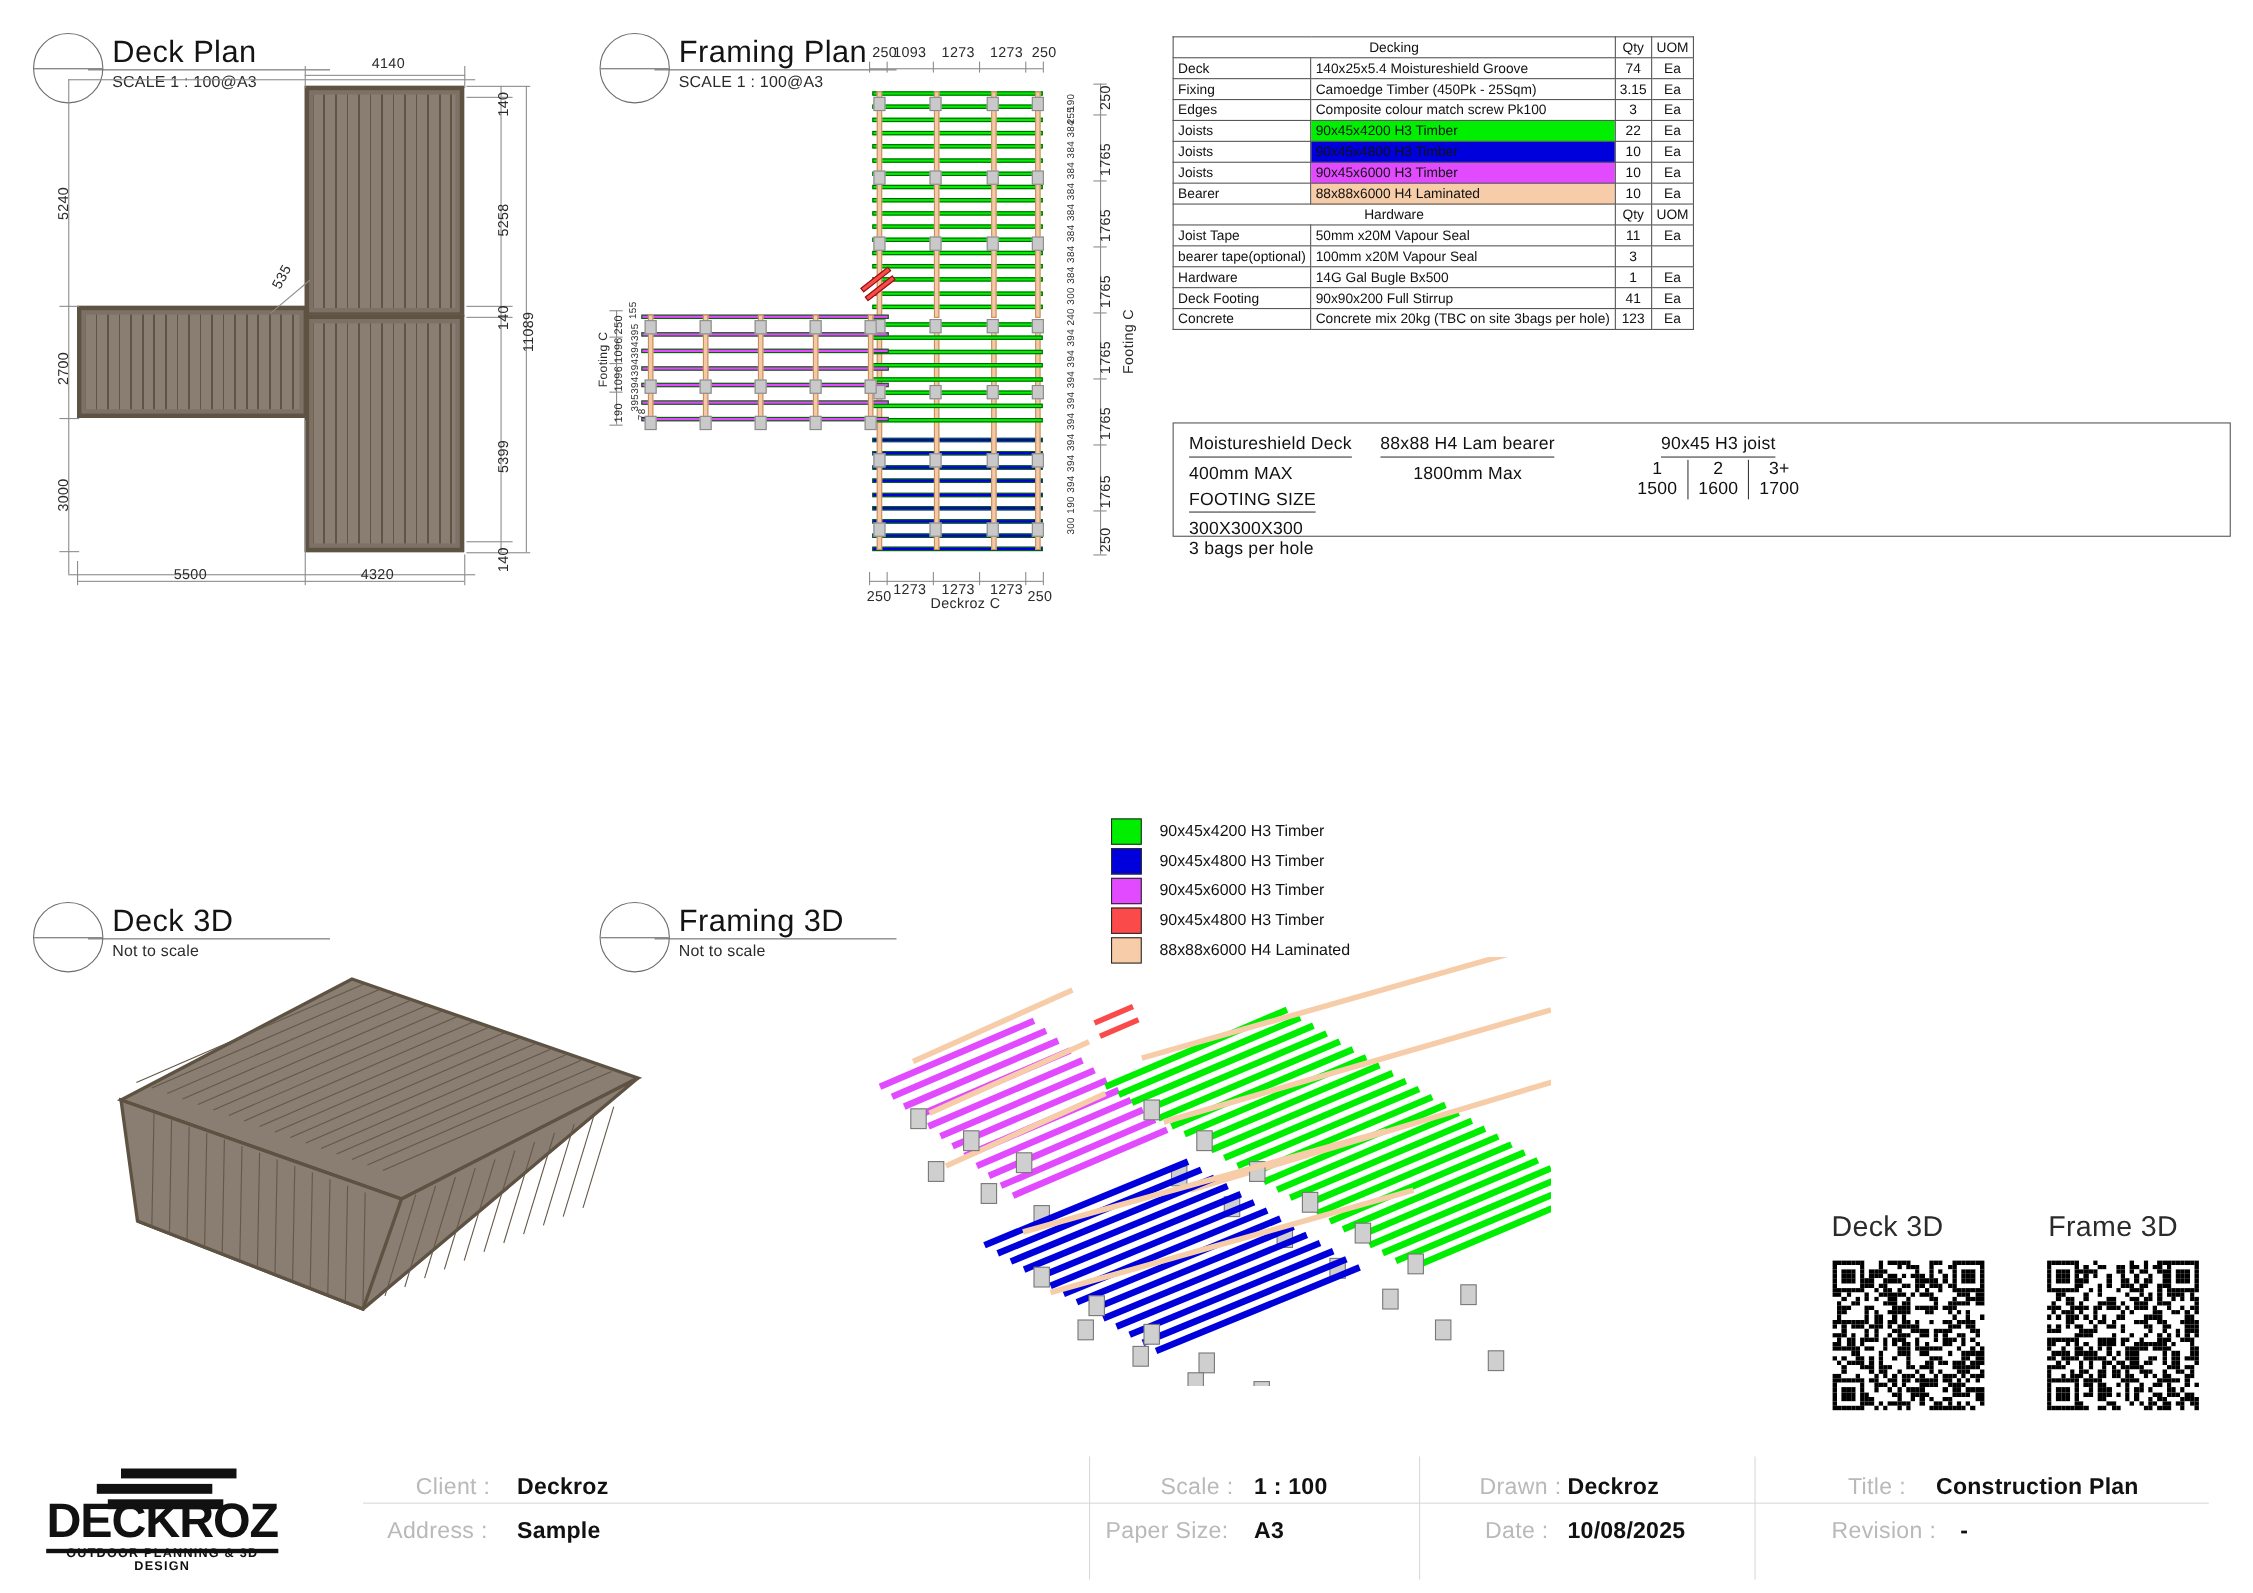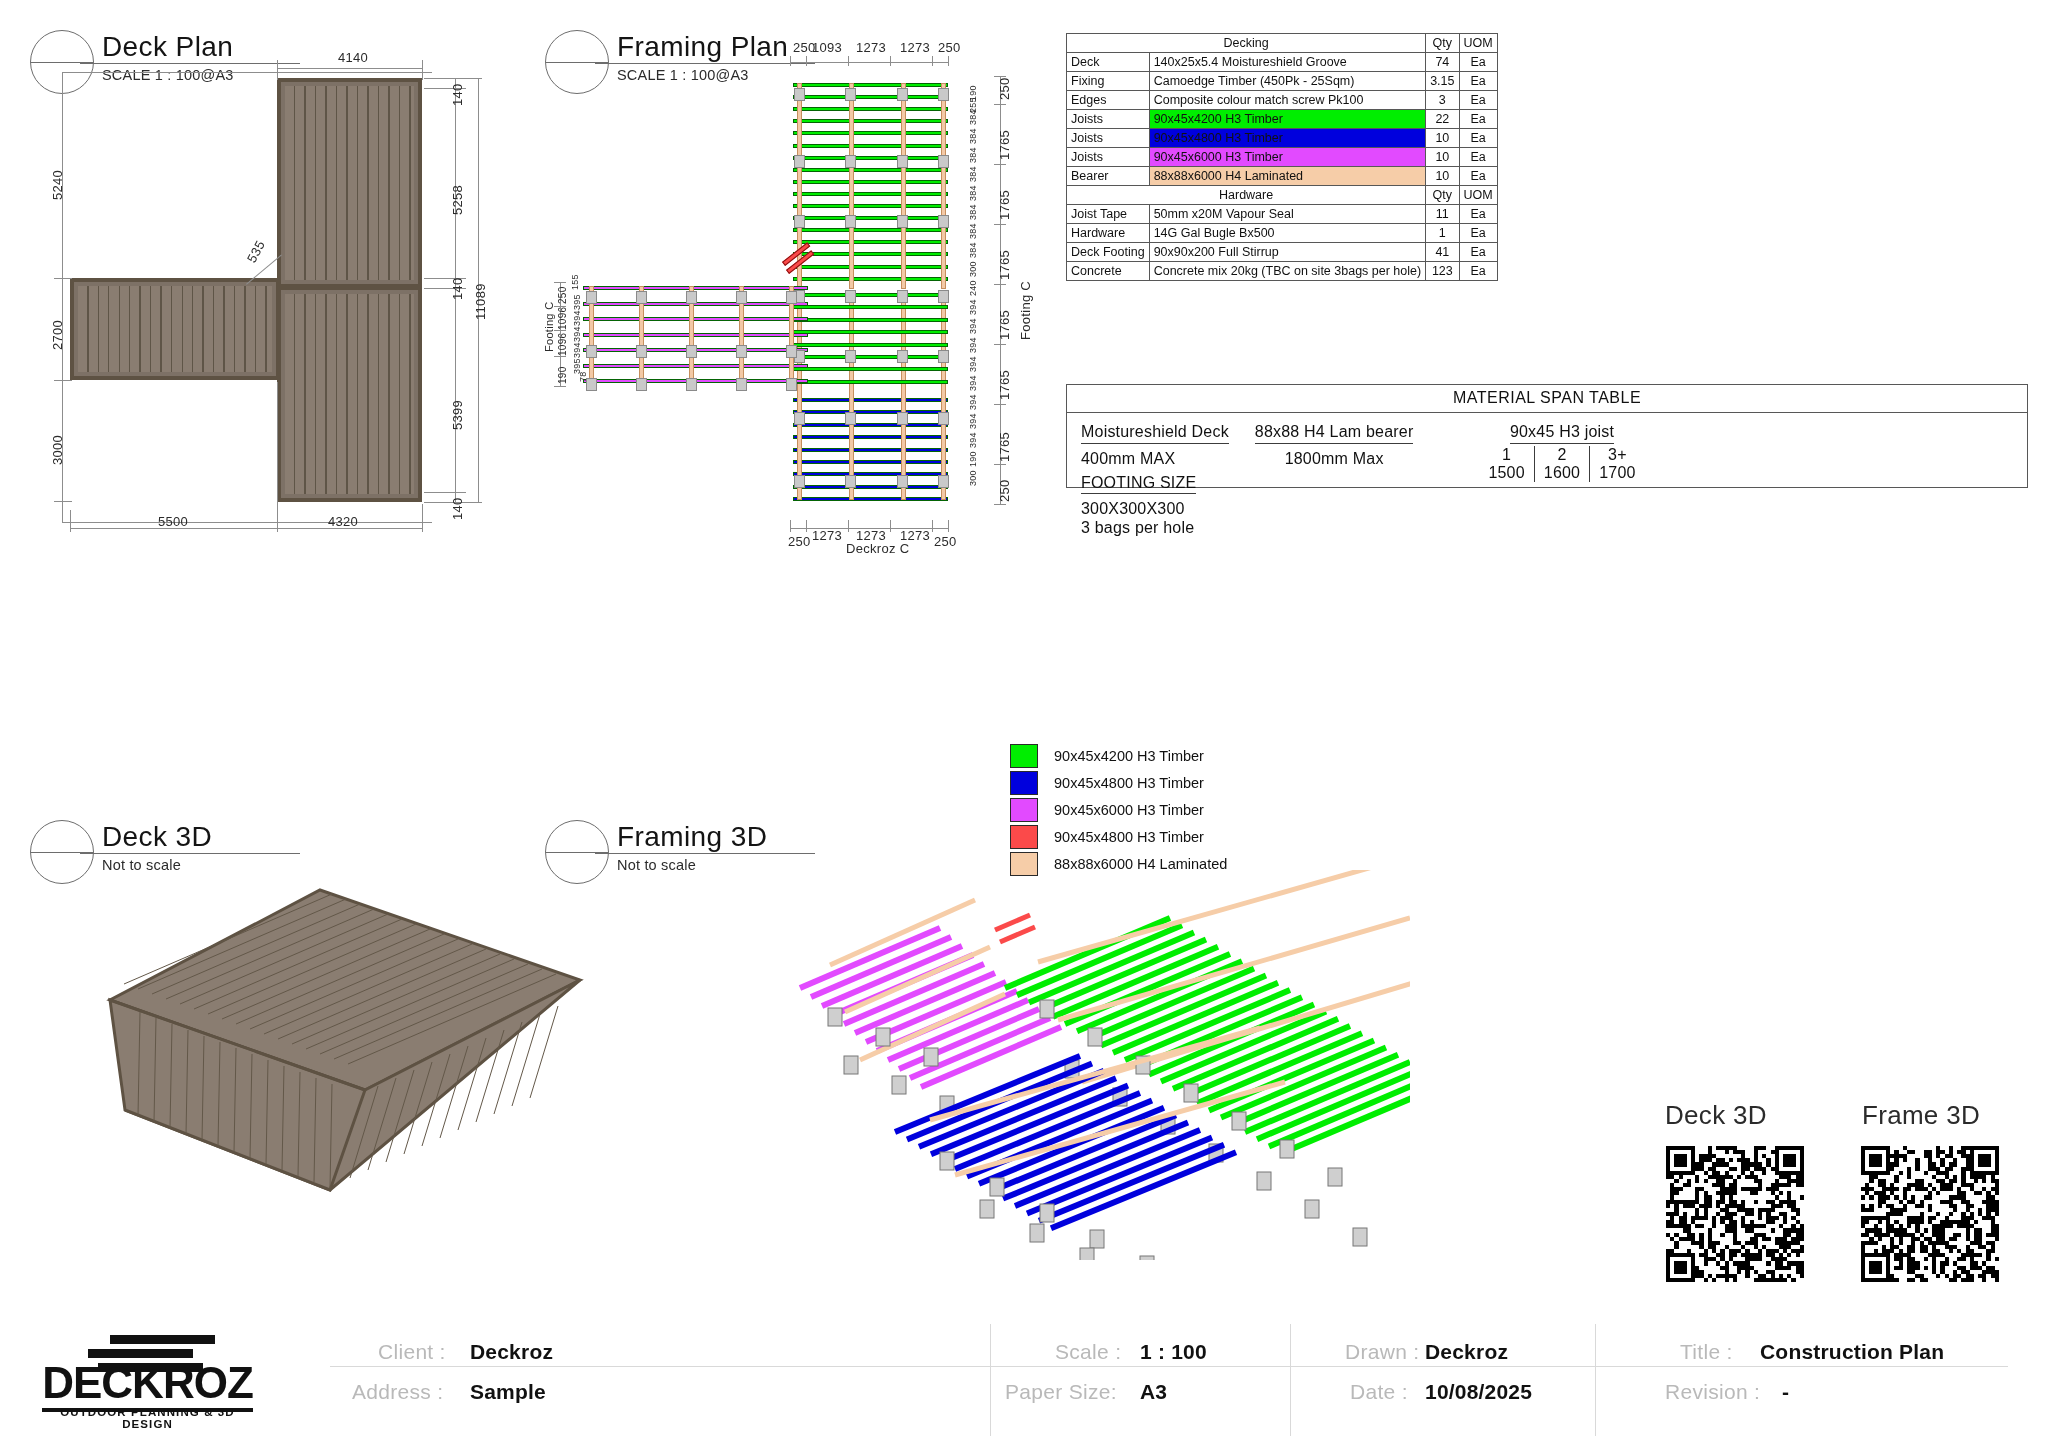--- a/index.html
+++ b/index.html
@@ -406,20 +406,26 @@
           <td class="c">Qty</td>
           <td class="c">UOM</td>
         </tr>
         <tr>
           <td>Joist Tape</td>
           <td class="sw">50mm x20M Vapour Seal</td>
           <td class="c">11</td>
           <td class="c">Ea</td>
         </tr>
         <tr>
+          <td>bearer tape(optional)</td>
+          <td class="sw">100mm x20M Vapour Seal</td>
+          <td class="c">3</td>
+          <td class="c"></td>
+        </tr>
+        <tr>
           <td>Hardware</td>
           <td class="sw">14G Gal Bugle Bx500</td>
           <td class="c">1</td>
           <td class="c">Ea</td>
         </tr>
         <tr>
           <td>Deck Footing</td>
           <td class="sw">90x90x200 Full Stirrup</td>
           <td class="c">41</td>
           <td class="c">Ea</td>
@@ -427,21 +433,20 @@
         <tr>
           <td>Concrete</td>
           <td class="sw">Concrete mix 20kg (TBC on site 3bags per hole)</td>
           <td class="c">123</td>
           <td class="c">Ea</td>
         </tr>
       </tbody>
   </table>
 
   <div class="span-box" style="left:1066px;top:384px;width:962px;height:104px;">
-    <div class="span-title">MATERIAL SPAN TABLE</div>
     <div class="span-body">
       <div class="span-col">
         <span class="span-hd">Moistureshield Deck</span>
         <div class="span-val">400mm MAX</div>
         <span class="span-sub">FOOTING SIZE</span>
         <div class="span-val">300X300X300</div>
         <div>3 bags per hole</div>
       </div>
       <div class="span-col" style="text-align:center;">
         <span class="span-hd">88x88 H4 Lam bearer</span>

